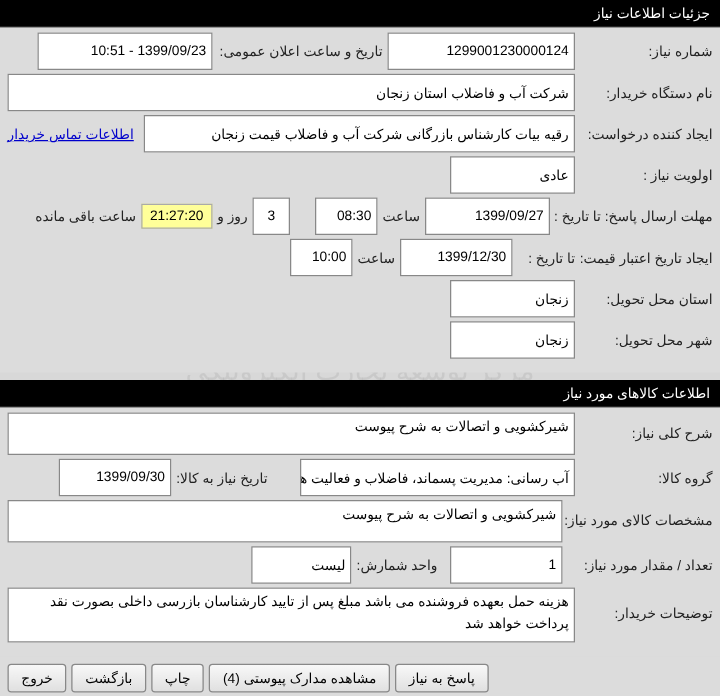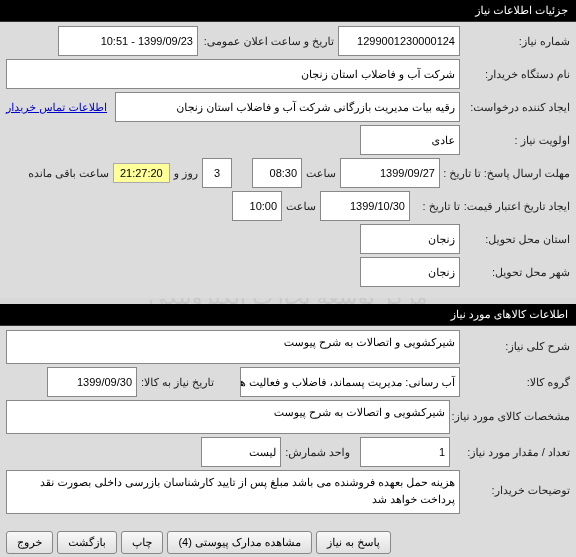--- a/index.html
+++ b/index.html
@@ -118,33 +118,33 @@
   <div>مرکز توسعه تجارت الکترونیکی</div>
   <div>۰۲۱-۸۸۲۴۹۶۷۰-۵</div>
 </div>
 
 <div class="section">
   <div class="section-header">جزئیات اطلاعات نیاز</div>
   <div class="section-body">
 
     <div class="row">
       <span class="label label-w1">شماره نیاز:</span>
-      <span class="field" style="width:122px">1299001230000124</span>
+      <span class="field" style="width:150px">1299001230000124</span>
       <span class="label label-mid">تاریخ و ساعت اعلان عمومی:</span>
       <span class="field" style="width:140px">1399/09/23 - 10:51</span>
     </div>
 
     <div class="row">
       <span class="label label-w1">نام دستگاه خریدار:</span>
       <span class="field" style="flex:1">شرکت آب و فاضلاب استان زنجان</span>
     </div>
 
     <div class="row">
       <span class="label label-w1">ایجاد کننده درخواست:</span>
-      <span class="field" style="flex:1">رقیه بیات مدیریت بازرگانی شرکت آب و فاضلاب استان زنجان</span>
+      <span class="field" style="flex:1">رقیه بیات کارشناس بازرگانی شرکت آب و فاضلاب قیمت زنجان</span>
       <span class="contact-link">اطلاعات تماس خریدار</span>
     </div>
 
     <div class="row">
       <span class="label label-w1">اولویت نیاز :</span>
       <span class="field" style="width:100px">عادی</span>
     </div>
 
     <div class="row">
       <span class="label" style="width:130px">مهلت ارسال پاسخ:  تا تاریخ :</span>
@@ -154,21 +154,21 @@
       <span style="width:20px"></span>
       <span class="field" style="width:30px;text-align:center;justify-content:center">3</span>
       <span class="label label-inline">روز و</span>
       <span class="field-countdown">21:27:20</span>
       <span class="label label-inline">ساعت باقی مانده</span>
     </div>
 
     <div class="row">
       <span class="label label-w1">ایجاد تاریخ اعتبار قیمت:</span>
       <span class="label" style="width:50px">تا تاریخ :</span>
-      <span class="field" style="width:90px">1399/10/30</span>
+      <span class="field" style="width:90px">1399/12/30</span>
       <span class="label label-inline">ساعت</span>
       <span class="field" style="width:50px">10:00</span>
     </div>
 
     <div class="row">
       <span class="label label-w1">استان محل تحویل:</span>
       <span class="field" style="width:100px">زنجان</span>
     </div>
 
     <div class="row">

